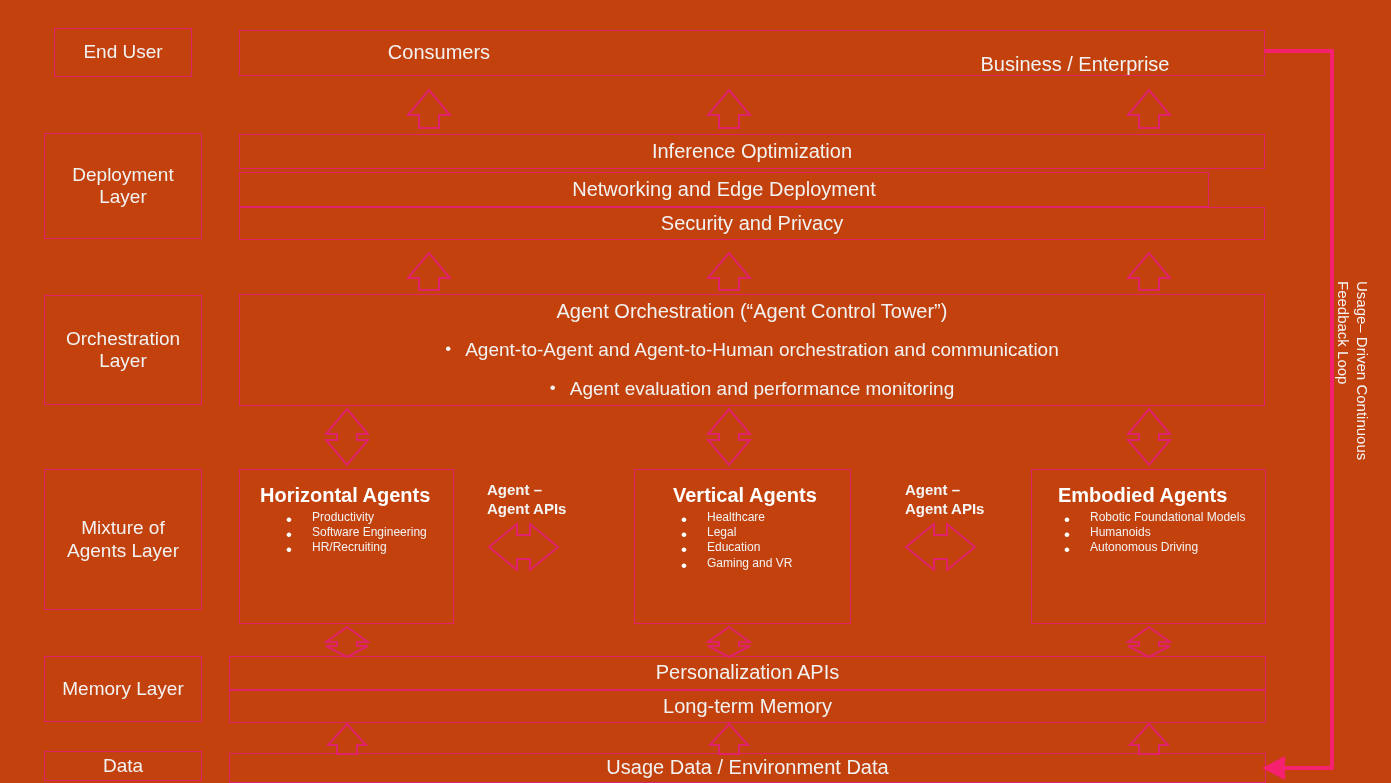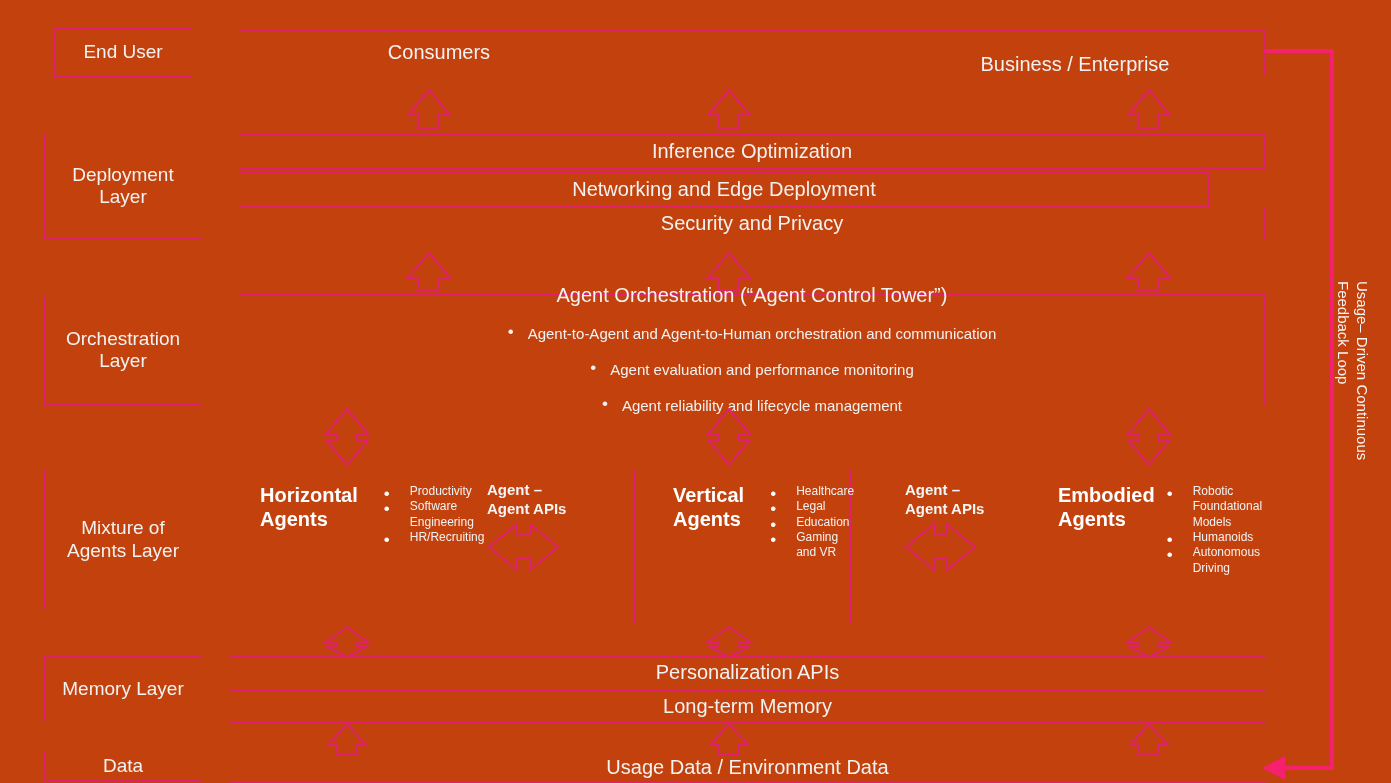--- a/index.html
+++ b/index.html
@@ -34,20 +34,21 @@
   }
   .row-box {
     font-size: 20px;
     color: #f2f2f2;
   }
   .agent-card {
     align-items: flex-start;
     justify-content: flex-start;
     text-align: left;
     padding: 14px 10px 4px 20px;
+    flex-direction: column;
   }
   .agent-title {
     font-weight: bold;
     font-size: 20px;
     margin: 0 0 2px 0;
     color: #ffffff;
   }
   .agent-list {
     margin: 0;
     padding: 0 0 0 26px;
@@ -75,21 +76,21 @@
     align-items: center;
     justify-content: center;
     width: 100%;
     gap: 16px;
   }
   .orch-title {
     font-size: 20px;
     color: #f2f2f2;
   }
   .orch-bullet {
-    font-size: 15px;
+    font-size: 19px;
     color: #f2f2f2;
     white-space: nowrap;
   }
   .orch-bullet::before {
     content: "\2022";
     margin-right: 14px;
     font-size: 17px;
     position: relative;
     top: -2px;
   }
@@ -166,21 +167,20 @@
   </div>
   <div class="box row-box" style="left:239px; top:207px; width:1026px; height:33px;">
     <span>Security and Privacy</span>
   </div>
 
   <div class="box" style="left:239px; top:294px; width:1026px; height:112px;">
     <div class="orch-inner">
       <div class="orch-title">Agent Orchestration (“Agent Control Tower”)</div>
       <div class="orch-bullet">Agent-to-Agent and Agent-to-Human orchestration and communication</div>
       <div class="orch-bullet">Agent evaluation and performance monitoring</div>
-      <div class="orch-bullet">Agent reliability and lifecycle management</div>
     </div>
   </div>
 
   <div class="box agent-card" style="left:239px; top:469px; width:215px; height:155px;">
     <div class="agent-title">Horizontal Agents</div>
     <ul class="agent-list">
       <li>Productivity</li>
       <li>Software Engineering</li>
       <li>HR/Recruiting</li>
     </ul>

